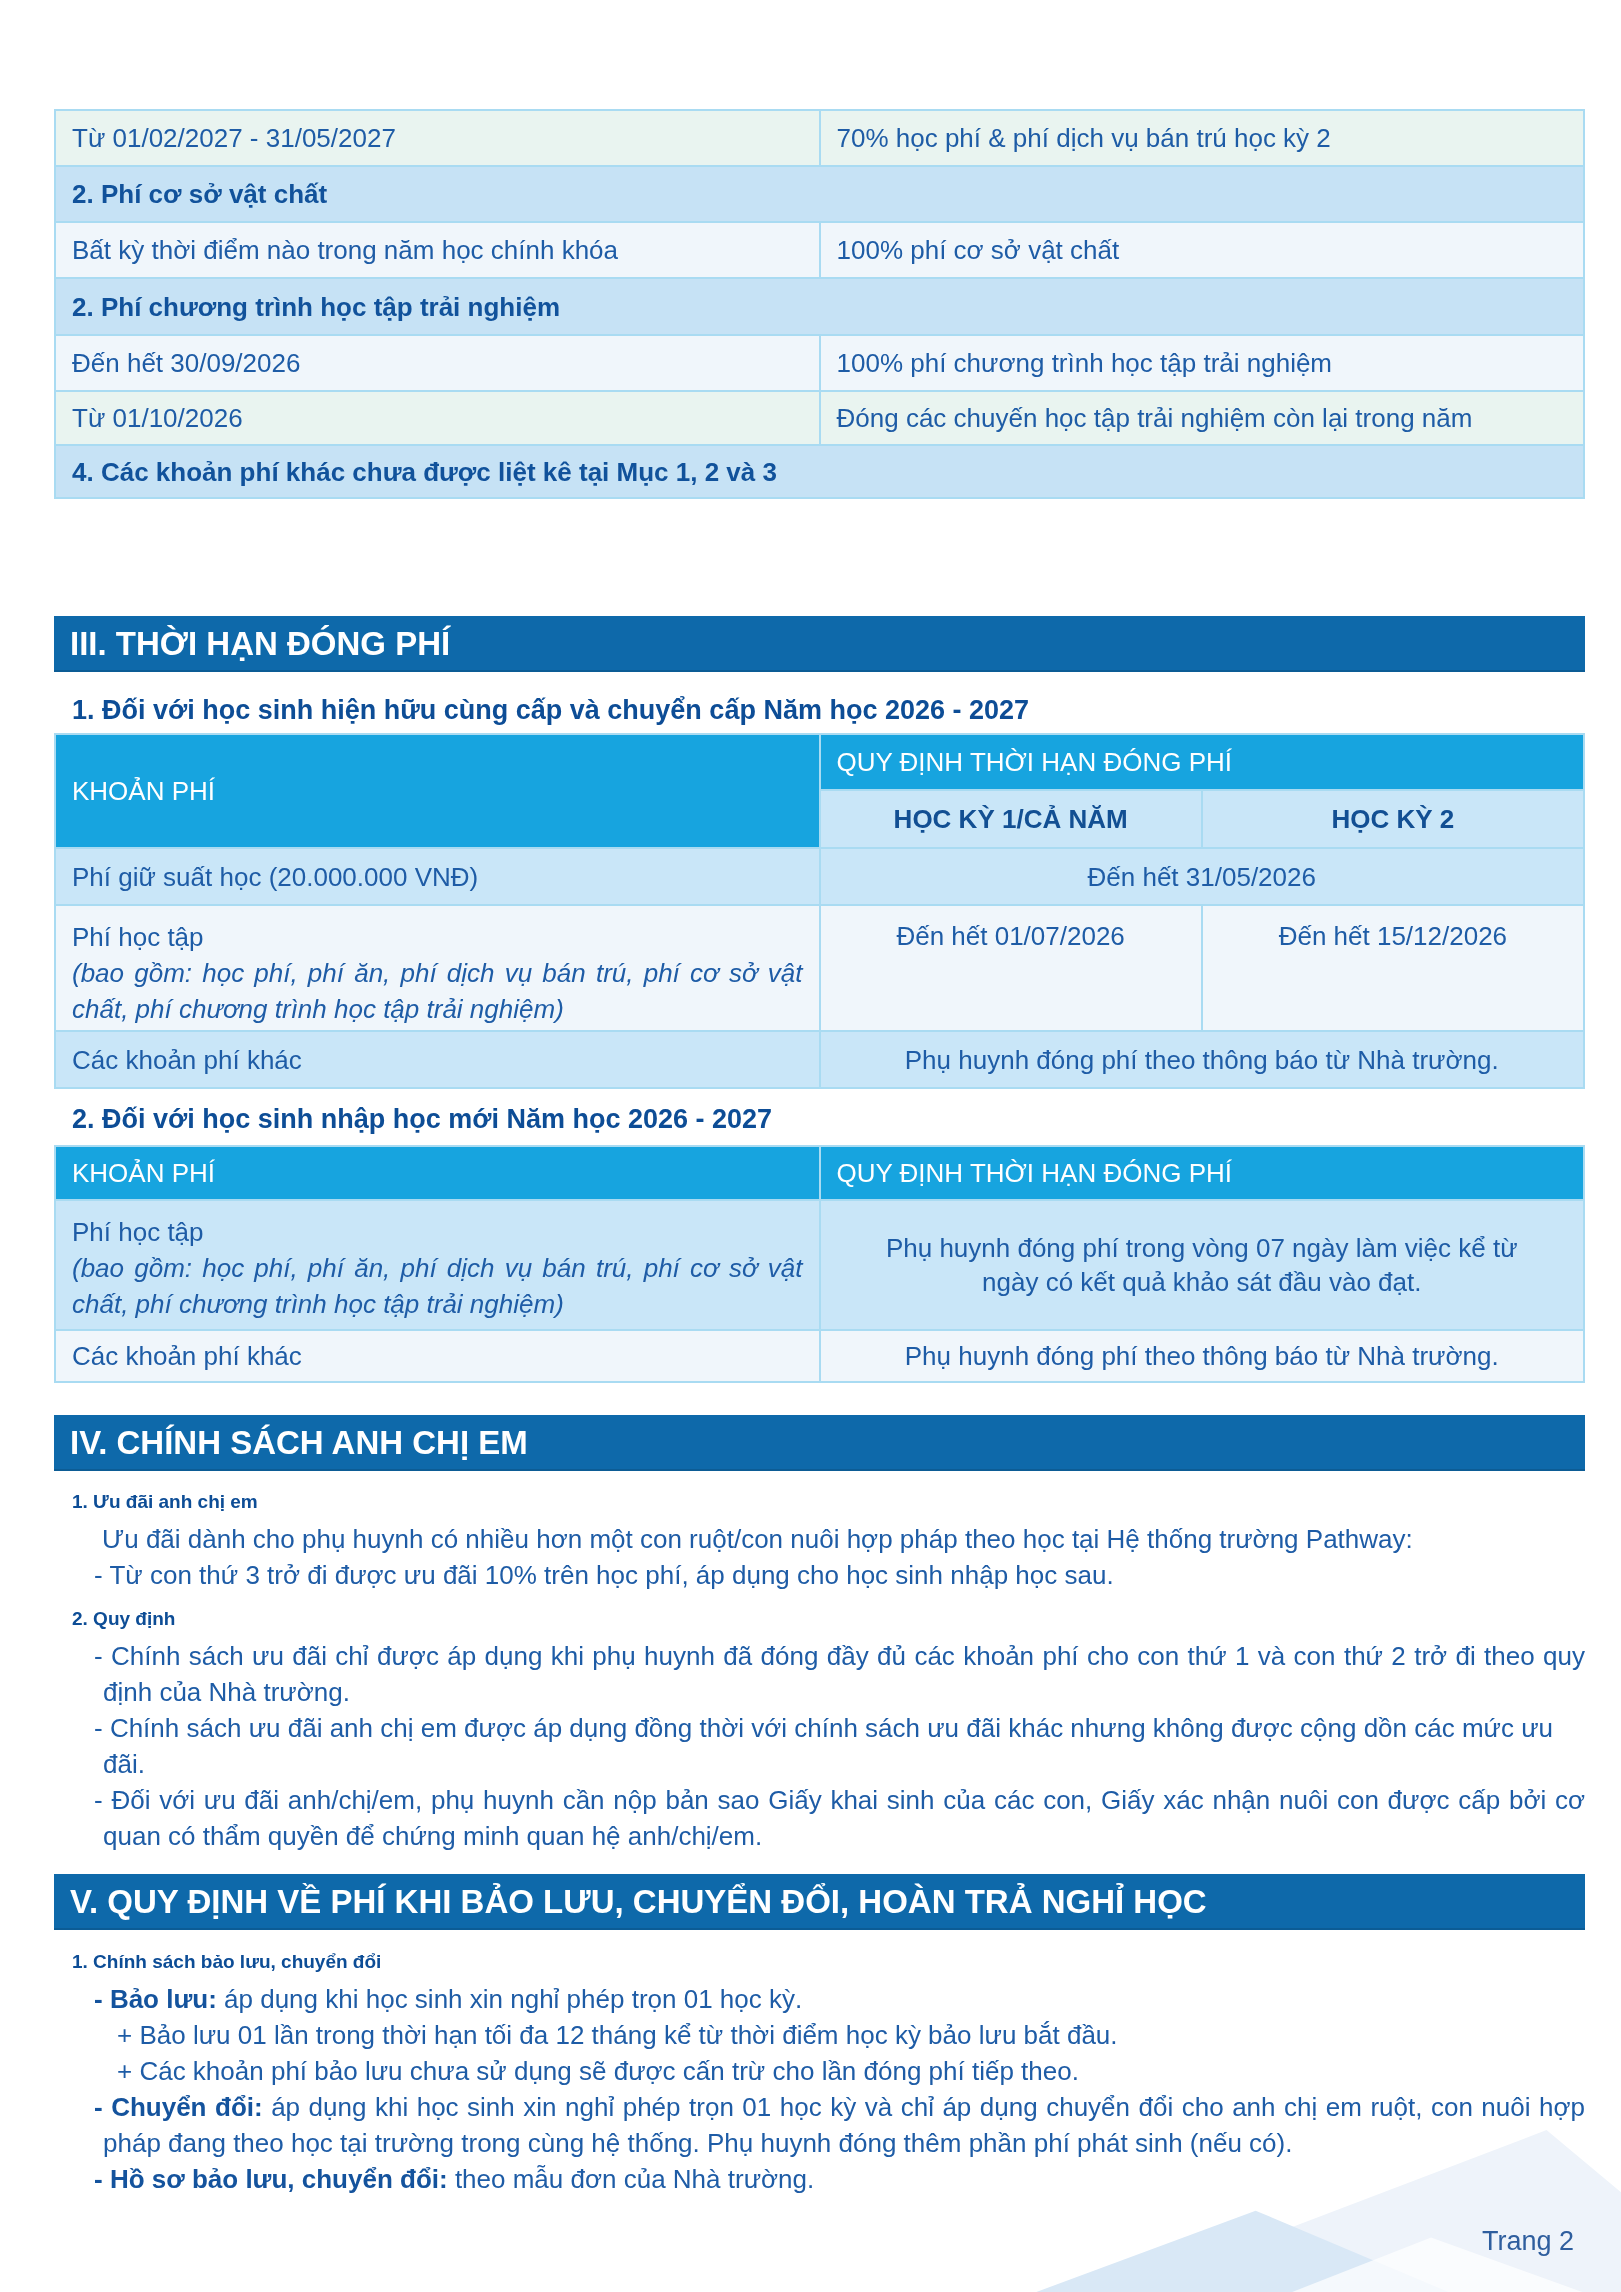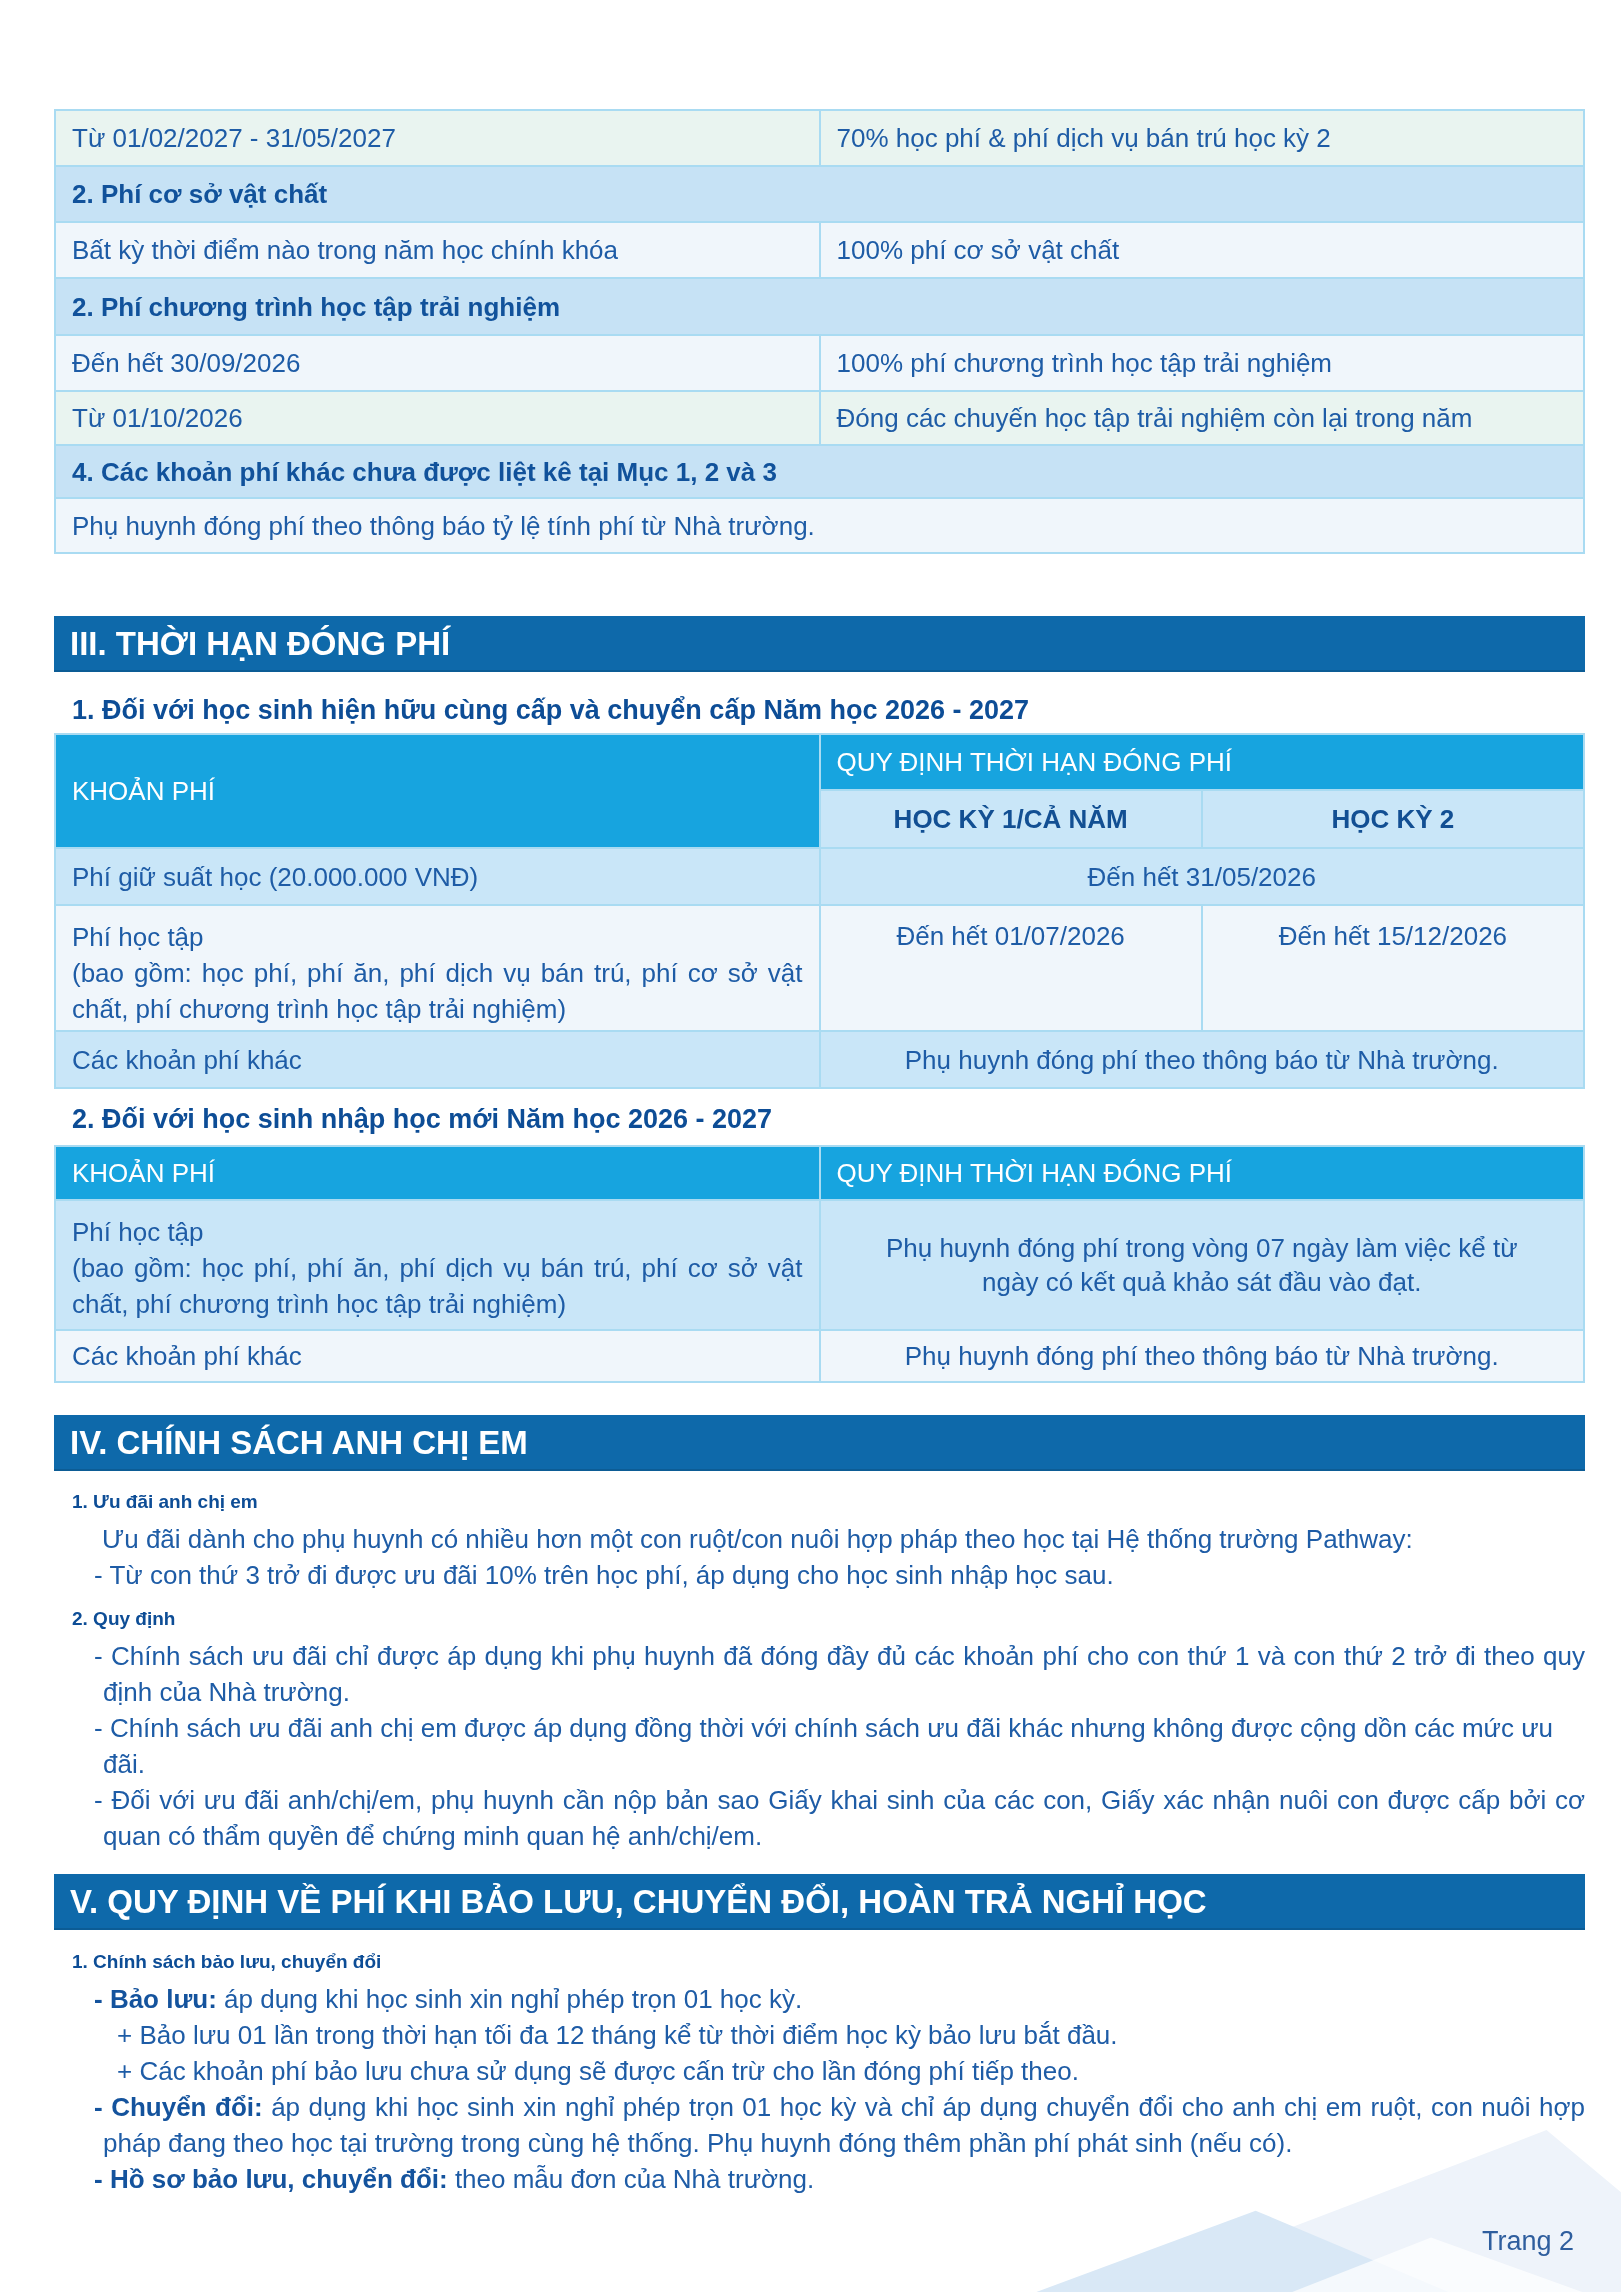--- a/index.html
+++ b/index.html
@@ -35,21 +35,21 @@
   .row-section td{background:var(--row-section);font-weight:bold;color:#11529b}
   .hdr-main td{
     background:var(--cyan);color:#ffffff;font-weight:normal;text-align:left;
   }
   .hdr-sub td{
     background:var(--row-blue);color:var(--subhdr);font-weight:bold;text-align:center;
   }
   td.center{text-align:center}
   td.vtop{vertical-align:top;padding-top:12.5px}
   .fee-name{line-height:36px}
-  .fee-detail{text-align:justify;line-height:36px}
+  .fee-detail{font-style:italic;text-align:justify;line-height:36px}
 
   
   .banner{
     background:var(--banner);color:#ffffff;font-weight:bold;font-size:33px;
     height:56px;line-height:56px;padding-left:16px;
     border-bottom:2.7px solid rgba(0,0,0,.12);
   }
   .subheading{
     font-weight:bold;color:var(--heading);font-size:27px;line-height:38px;
     padding-left:18px;
@@ -100,23 +100,20 @@
         <tr class="row-light" style="height:56px">
           <td>Đến hết 30/09/2026</td>
           <td>100% phí chương trình học tập trải nghiệm</td>
         </tr>
         <tr class="row-green" style="height:54px">
           <td>Từ 01/10/2026</td>
           <td>Đóng các chuyến học tập trải nghiệm còn lại trong năm</td>
         </tr>
         <tr class="row-section" style="height:53px">
           <td colspan="2">4. Các khoản phí khác chưa được liệt kê tại Mục 1, 2 và 3</td>
-        </tr>
-        <tr class="row-light" style="height:55px">
-          <td colspan="2">Phụ huynh đóng phí theo thông báo tỷ lệ tính phí từ Nhà trường.</td>
         </tr>
       </tbody>
     </table>
   </div>
 
   <div class="abs banner" style="top:616px">
     <span>III. THỜI HẠN ĐÓNG PHÍ</span>
   </div>
 
   <div class="abs subheading" style="top:691px">1. Đối với học sinh hiện hữu cùng cấp và chuyển cấp Năm học 2026 - 2027</div>

